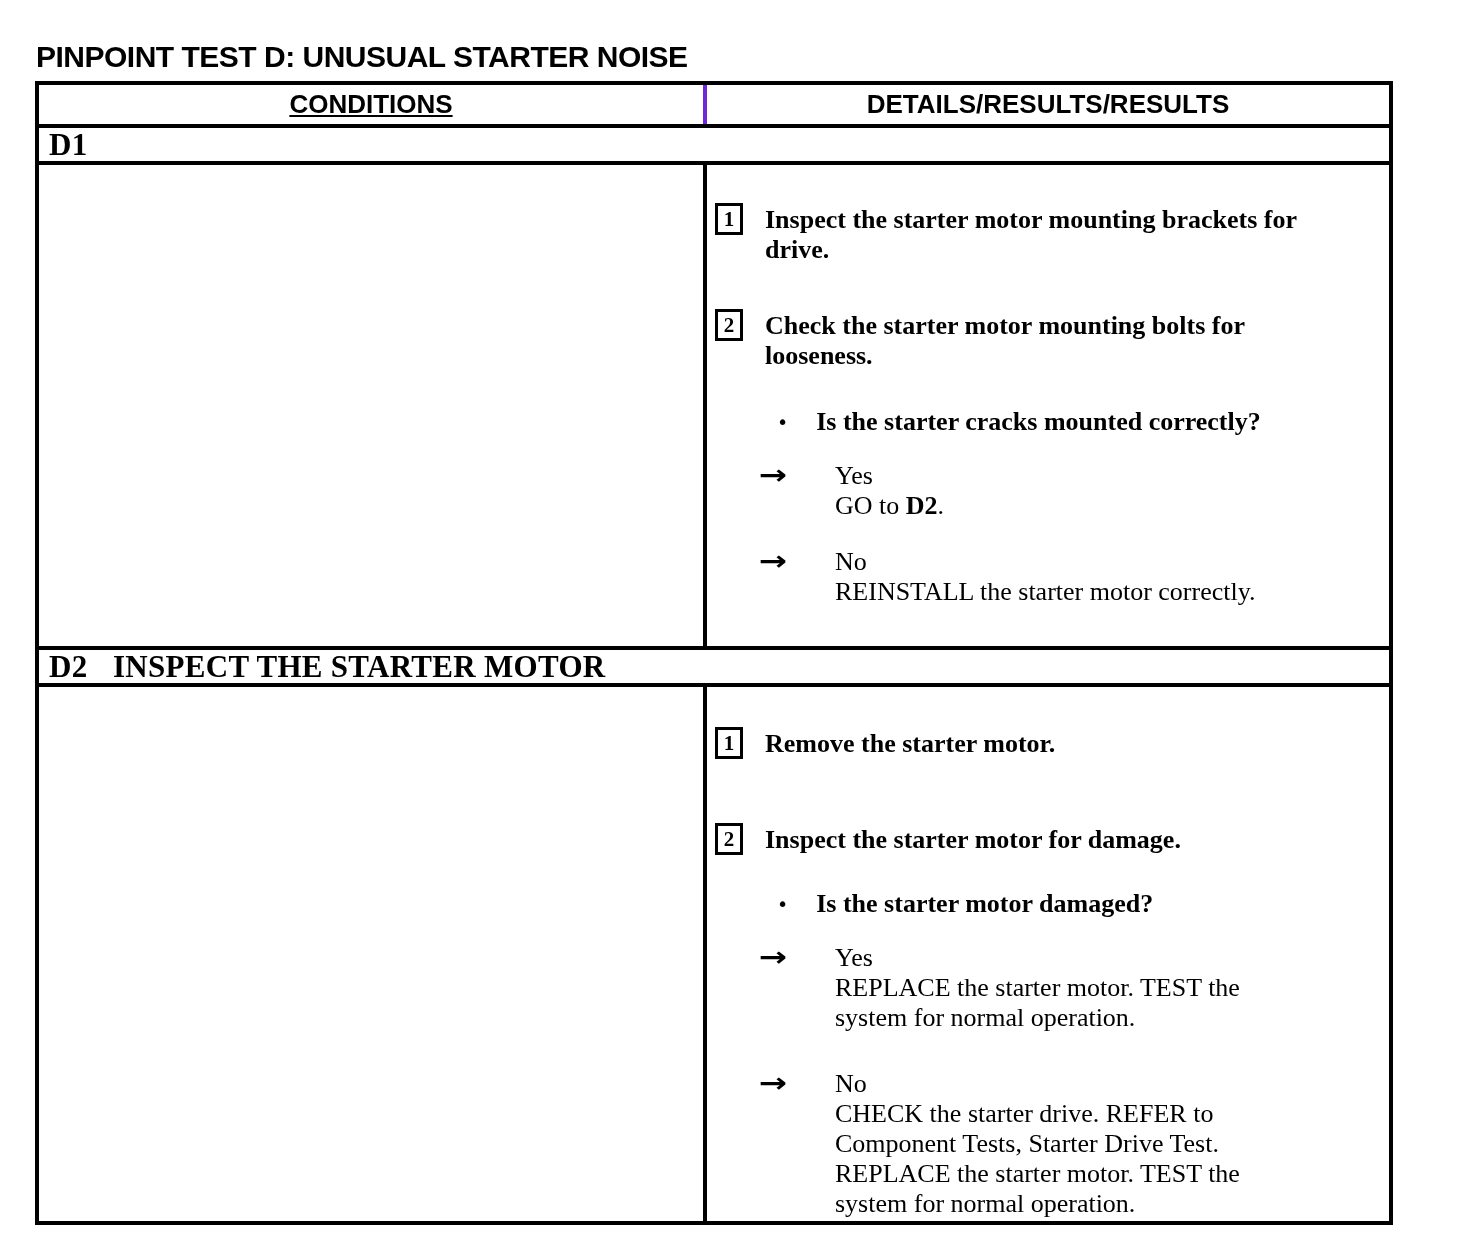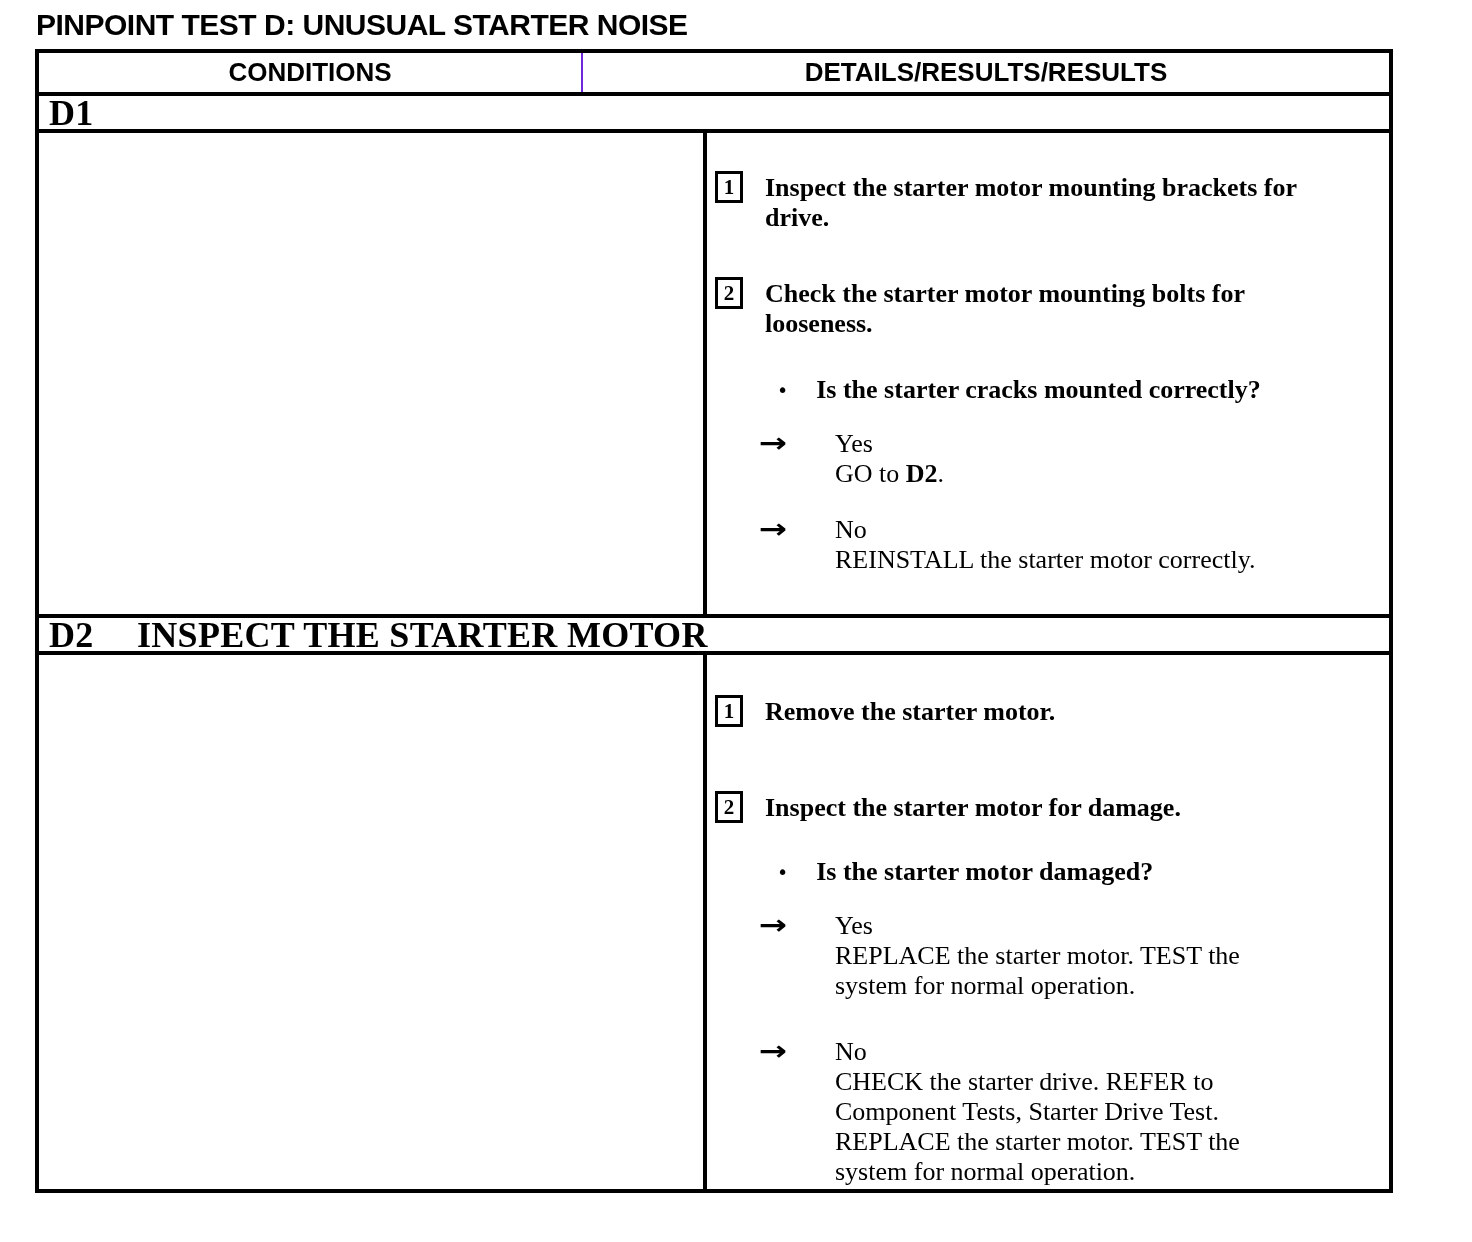--- a/index.html
+++ b/index.html
@@ -8,20 +8,21 @@
     background: #ffffff;
     width: 1472px;
     height: 1242px;
     overflow: hidden;
     color: #000;
   }
   .page {
     position: relative;
     padding: 8px 0 0 35px;
     font-family: "Liberation Serif", serif;
+    margin-top: 32px;
   }
   .title {
     margin: 0 0 7px 1px;
     font-family: "Liberation Sans", sans-serif;
     font-weight: 700;
     font-size: 30px;
     letter-spacing: -0.5px;
     line-height: 34px;
     color: #000;
   }
@@ -40,32 +41,31 @@
   }
   .hcell {
     display: flex;
     align-items: center;
     justify-content: center;
     font-family: "Liberation Sans", sans-serif;
     font-weight: 700;
     font-size: 26px;
     letter-spacing: 0px;
   }
-  .hcell.left { width: 544px; border-right: 2px solid #6d28d9; }
+  .hcell.left { width: 668px; border-right: 4px solid #6d28d9; text-decoration: underline; }
   .hcell.right { flex: 1; }
 
   .banner-row {
     display: flex;
     align-items: center;
     height: 37px;
     border-bottom: 4px solid #000;
     font-weight: 700;
-    font-size: 36px;
+    font-size: 31px;
     letter-spacing: 0.3px;
-    gap: 24px;
   }
   .bid { margin-left: 10px; min-width: 64px; }
   .blabel { white-space: nowrap; }
 
   .content-row { display: flex; }
   .content-row.row1 { height: 485px; border-bottom: 4px solid #000; }
   .content-row.row2 { height: 534px; }
   .ccell.left { width: 668px; border-right: 4px solid #000; }
   .ccell.right { flex: 1; padding: 0 6px 6px 8px; }
 

